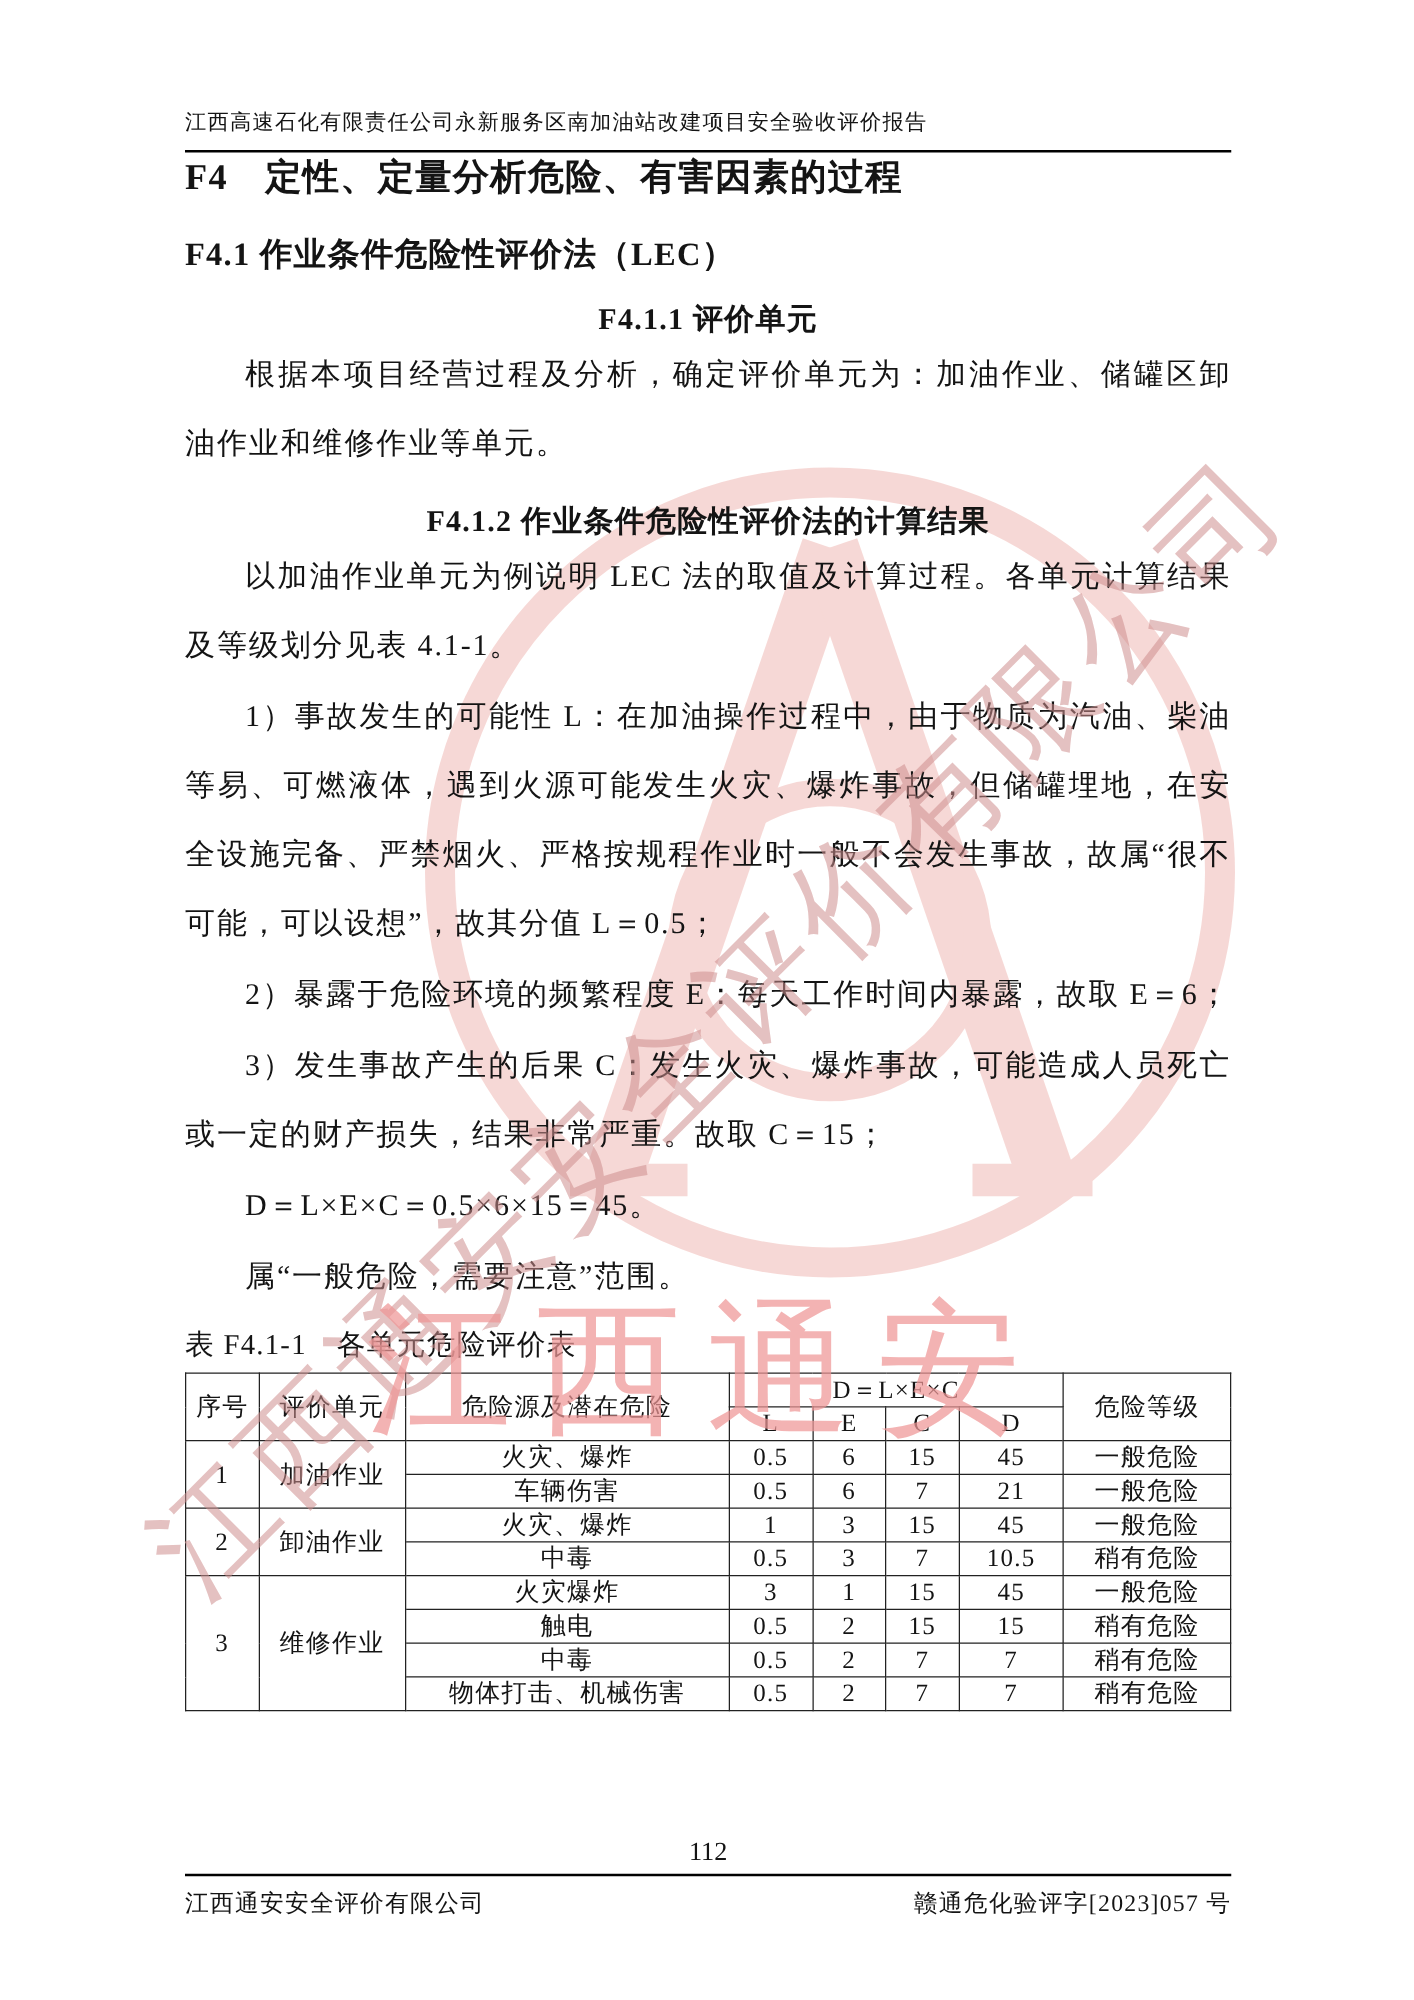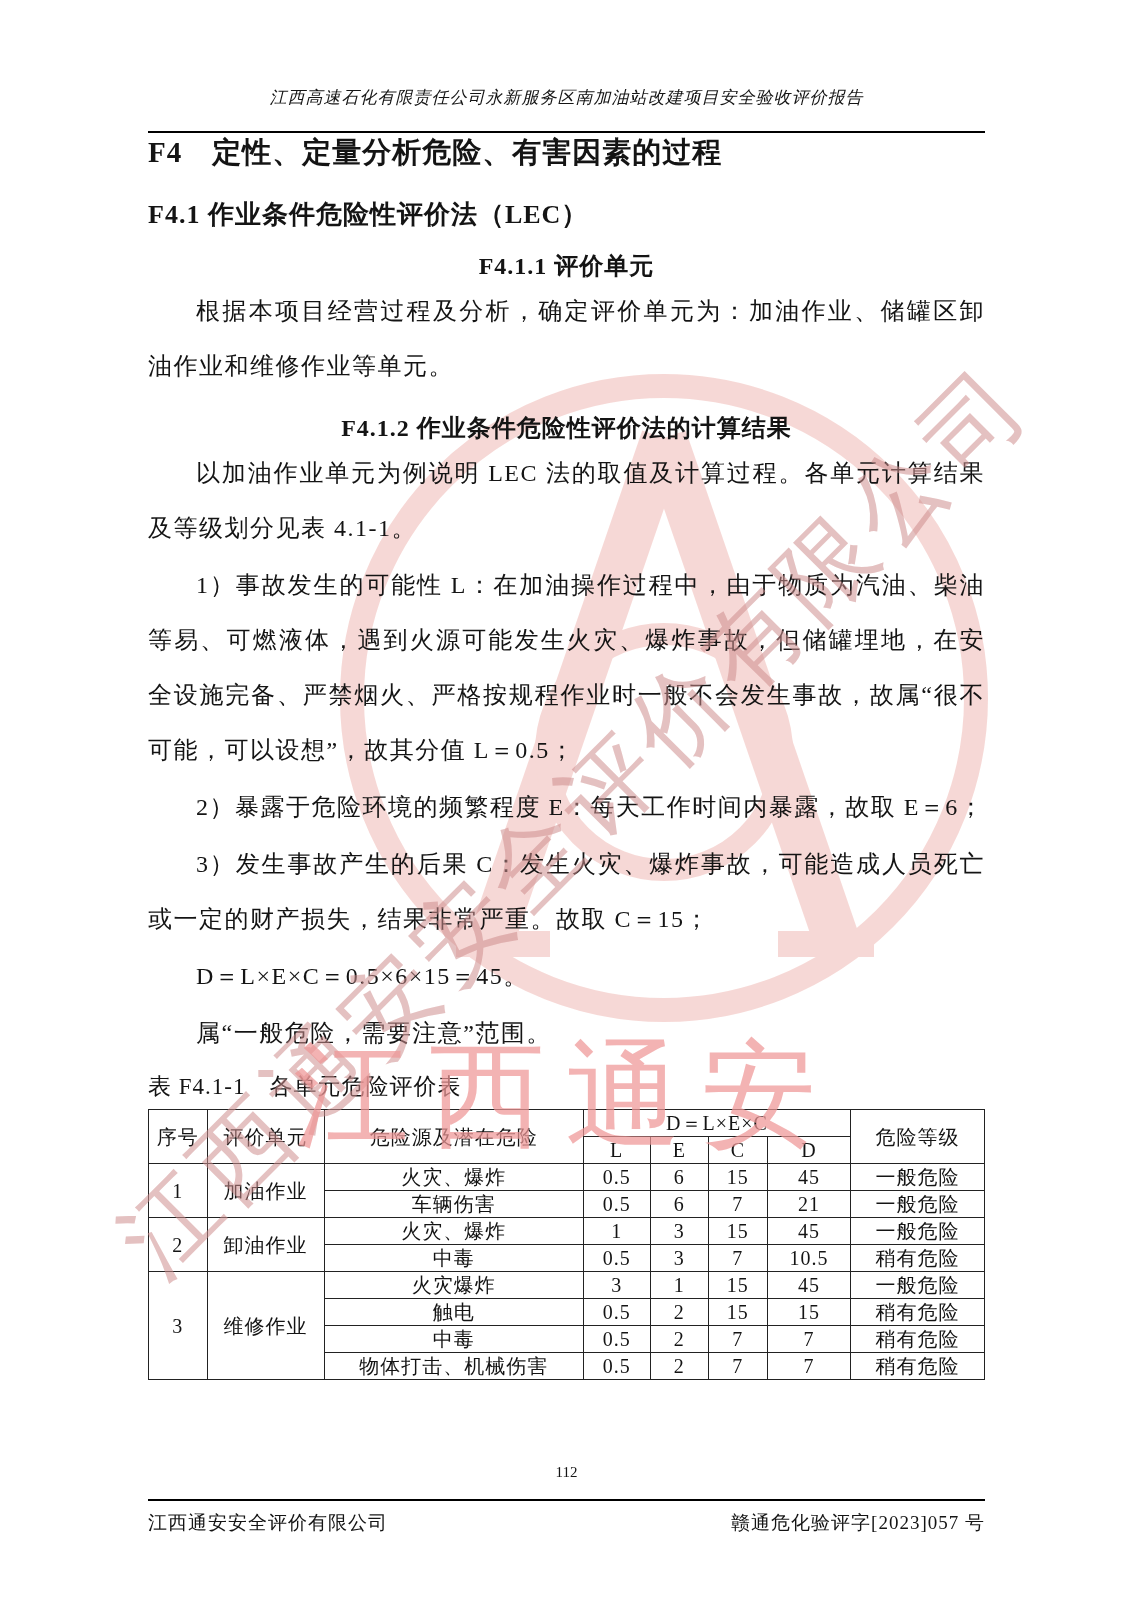--- a/index.html
+++ b/index.html
@@ -13,26 +13,25 @@
     font-family:"Liberation Serif","DejaVu Serif",serif;
     color:#141414;
   }
   .content {
     position:relative; z-index:1;
     height:100%;
     padding:86px 146px 64px 148px;
     display:flex; flex-direction:column;
   }
   .doc-header {
-    text-align:center;
+    text-align:left;
     font-size:17px;
     letter-spacing:1px;
-    padding-bottom:22px;
+    padding-bottom:11px;
     border-bottom:2px solid #000;
-    font-style:italic;
   }
   .doc-title {
     text-align:left;
     font-size:29px;
     font-weight:bold;
     letter-spacing:1px;
   }
   .h1 {
     font-size:26px; font-weight:bold;
     margin-top:24px; letter-spacing:1px;
@@ -70,22 +69,22 @@
     font-weight:normal;
     height:27px;
     padding:0 3px;
     line-height:1.2;
     letter-spacing:1px;
     overflow:hidden;
   }
   .page-number {
     margin-top:auto;
     text-align:center;
-    font-size:15px;
-    padding-bottom:18px;
+    font-size:21px;
+    padding-bottom:5px;
   }
   .doc-footer {
     border-top:2px solid #000;
     padding-top:9px;
     display:flex;
     justify-content:space-between;
     font-size:19px;
     letter-spacing:1px;
   }
   

